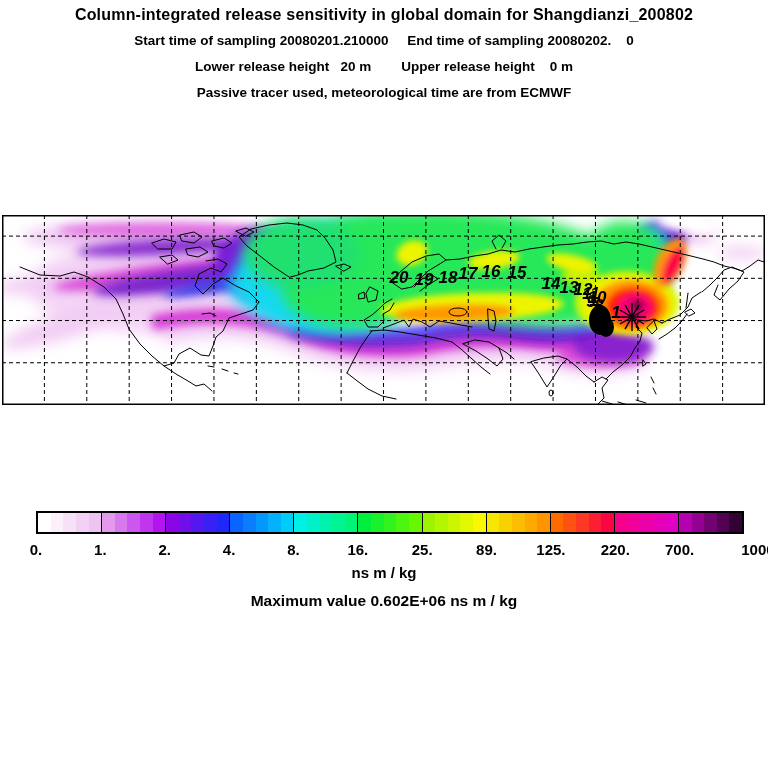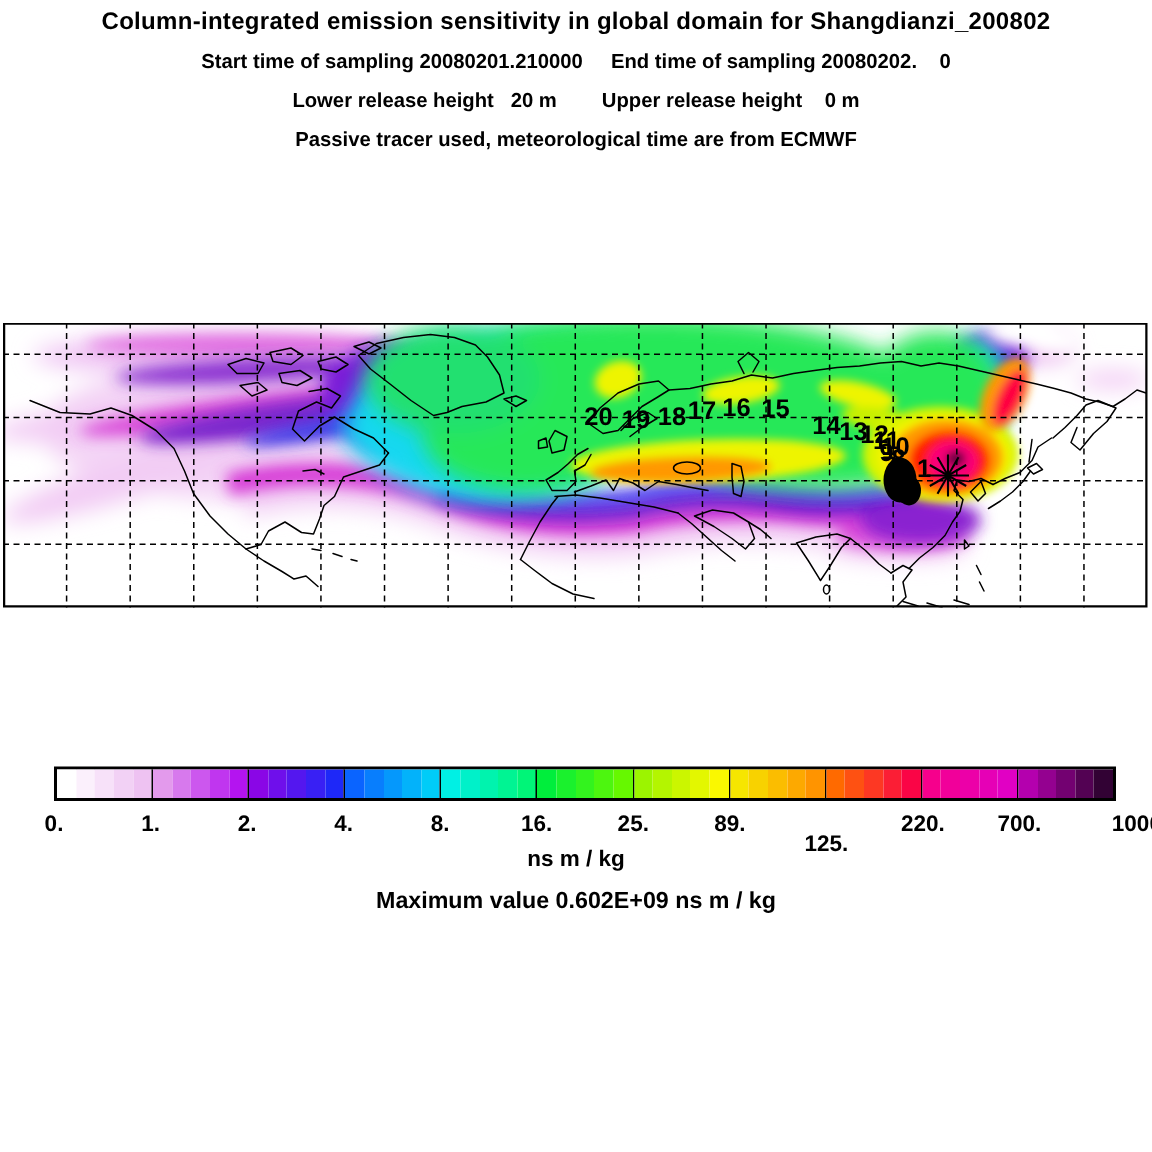--- a/index.html
+++ b/index.html
@@ -4,40 +4,40 @@
 <style>
   html,body{margin:0;padding:0;}
   body{width:768px;height:768px;background:#ffffff;position:relative;
        font-family:"Liberation Sans","DejaVu Sans",sans-serif;overflow:hidden;}
   .hdr{position:absolute;left:0;width:768px;text-align:center;white-space:pre;
        color:#000;font-weight:bold;}
   #title{top:6px;font-size:16px;letter-spacing:0.2px;}
   #line2{top:33px;font-size:13.5px;}
   #line3{top:59px;font-size:13.5px;}
   #line4{top:85px;font-size:13.5px;}
-  #mapwrap{position:absolute;left:2px;top:215px;width:763px;height:190px;}
+  #mapwrap{position:absolute;left:2px;top:215px;width:763px;height:190px;font-style:italic;}
   #mapsvg{position:absolute;left:0;top:0;}
   .traj{font-weight:bold;font-size:17px;fill:#000;}
   #colorbar{position:absolute;left:36px;top:511px;width:708px;height:23px;
             display:flex;border:2px solid #000;box-sizing:border-box;}
   .cbseg{flex:1;display:flex;border-left:1.5px solid #000;}
   .cbseg:first-child{border-left:none;}
   .cbcell{flex:1;}
   #cbticks{position:absolute;left:0;top:541px;width:768px;height:18px;}
   .cbtick{position:absolute;transform:translateX(-50%);font-weight:bold;
           font-size:15px;color:#000;white-space:pre;}
   #units{position:absolute;left:0;top:564px;width:768px;text-align:center;
          font-weight:bold;font-size:15px;color:#000;}
   #maxval{position:absolute;left:0;top:592px;width:768px;text-align:center;
           font-weight:bold;font-size:15.5px;color:#000;}
 </style>
 </head>
 <body>
 
-<div id="title" class="hdr">Column-integrated emission sensitivity in global domain for Shangdianzi_200802</div>
+<div id="title" class="hdr">Column-integrated release sensitivity in global domain for Shangdianzi_200802</div>
 <div id="line2" class="hdr">Start time of sampling 20080201.210000     End time of sampling 20080202.    0</div>
 <div id="line3" class="hdr">Lower release height   20 m        Upper release height    0 m</div>
 <div id="line4" class="hdr">Passive tracer used, meteorological time are from ECMWF</div>
 
 <div id="mapwrap">
 <svg id="mapsvg" width="763" height="190" viewBox="0 0 763 190">
   <defs>
     <clipPath id="mapclip">
           <rect x="0" y="0" width="763" height="190"></rect>
         </clipPath>
@@ -322,19 +322,19 @@
   </div>
 <div id="cbticks">
     <span class="cbtick" style="left: 36px;">0.</span>
     <span class="cbtick" style="left: 100.364px;">1.</span>
     <span class="cbtick" style="left: 164.727px;">2.</span>
     <span class="cbtick" style="left: 229.091px;">4.</span>
     <span class="cbtick" style="left: 293.455px;">8.</span>
     <span class="cbtick" style="left: 357.818px;">16.</span>
     <span class="cbtick" style="left: 422.182px;">25.</span>
     <span class="cbtick" style="left: 486.545px;">89.</span>
-    <span class="cbtick" style="left: 550.909px; margin-top: 13px;">125.</span>
+    <span class="cbtick" style="left: 550.909px;">125.</span>
     <span class="cbtick" style="left: 615.273px;">220.</span>
     <span class="cbtick" style="left: 679.636px;">700.</span>
     <span class="cbtick" style="left: 744px; margin-left: 16px;">1000.</span>
   </div>
 <div id="units">ns m / kg</div>
-<div id="maxval">Maximum value  0.602E+09 ns m / kg</div>
+<div id="maxval">Maximum value  0.602E+06 ns m / kg</div>
 
 </body></html>

